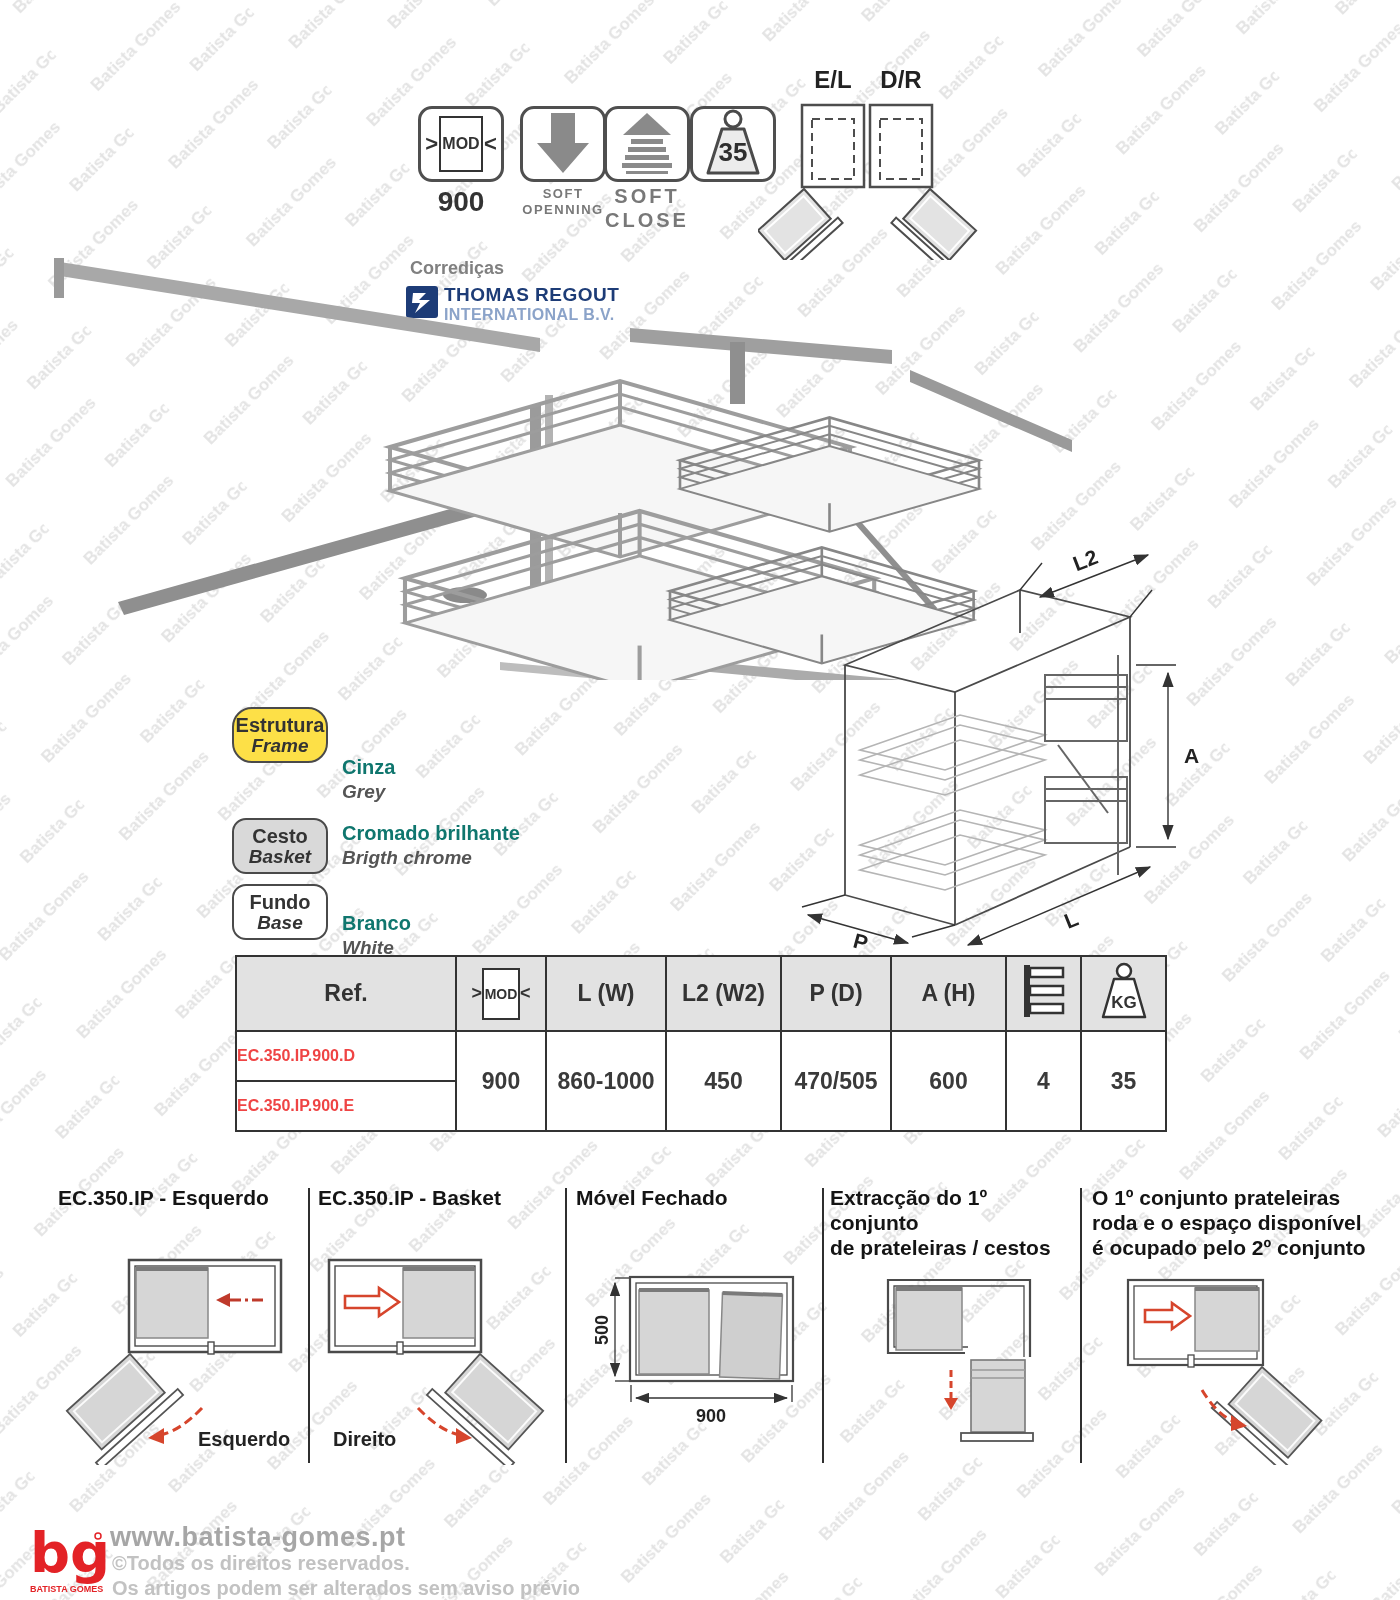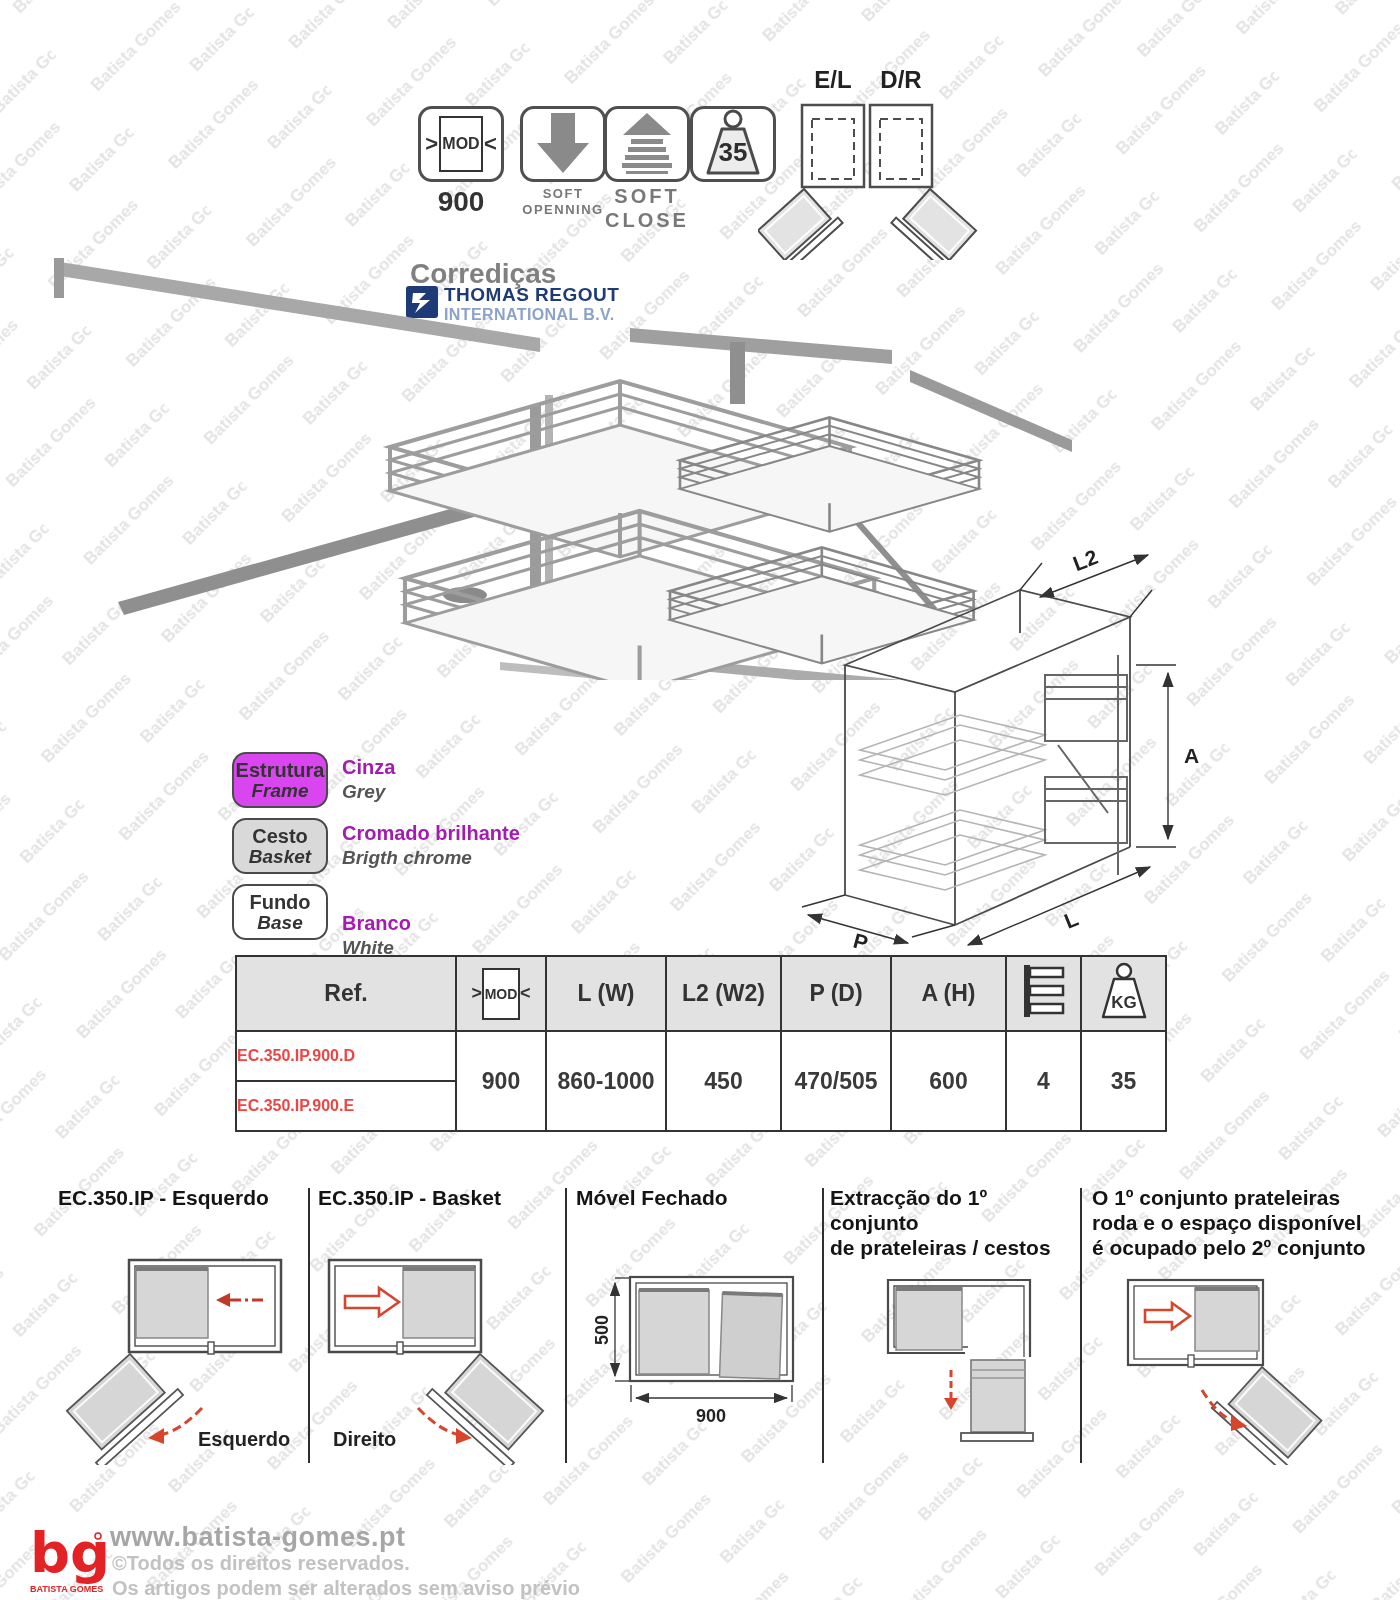--- a/index.html
+++ b/index.html
@@ -14,29 +14,29 @@
   .icbox{width:86px;height:76px;border:3px solid #4f4f4f;border-radius:14px;background:#fff;
          display:flex;align-items:center;justify-content:center;box-sizing:border-box;}
   .chev{font-size:22px;font-weight:bold;color:#333;}
   .modbox{width:40px;height:52px;border:2.5px solid #333;background:#fff;display:flex;align-items:center;
           justify-content:center;font-size:16px;font-weight:bold;color:#333;margin:0 1px;}
   .icval{font-size:28px;font-weight:bold;color:#333;text-align:center;}
   .iclabel{font-size:13px;font-weight:bold;letter-spacing:1.5px;color:#787878;text-align:center;line-height:1.25;}
   .iclabel2{font-size:20px;font-weight:bold;letter-spacing:3px;color:#787878;text-align:center;line-height:1.2;}
   .eldr{font-size:24px;font-weight:bold;color:#222;text-align:center;}
   
-  .corr-h{font-size:28px;font-weight:bold;color:#808080;}
+  .corr-h{font-size:18px;font-weight:bold;color:#808080;}
   .tr-name{font-size:19px;font-weight:bold;color:#1d3c77;letter-spacing:0.5px;line-height:1.1;}
   .tr-sub{font-size:16px;font-weight:bold;color:#8ba3c9;letter-spacing:0.4px;}
   
   .pill{width:96px;height:56px;border:2.5px solid #4a4a4a;border-radius:14px;display:flex;flex-direction:column;
         align-items:center;justify-content:center;box-sizing:border-box;line-height:1.05;}
   .pill .pt{font-size:20px;font-weight:bold;color:#333;}
   .pill .en{font-size:19px;font-weight:bold;font-style:italic;color:#333;}
-  .fin-val .pt{font-size:20px;font-weight:bold;color:#a21caf;line-height:1.3;}
+  .fin-val .pt{font-size:20px;font-weight:bold;color:#0f766e;line-height:1.3;}
   .fin-val .en{font-size:19px;font-weight:bold;font-style:italic;color:#555;line-height:1.3;}
   
   table.spec{border-collapse:collapse;table-layout:fixed;background:#fff;}
   table.spec th,table.spec td{border:2px solid #333;padding:0;font-family:"Liberation Sans",sans-serif;}
   table.spec th{background:#e2e2e2;font-size:23px;font-weight:bold;color:#333;}
   td.refcell{font-size:16px;font-weight:bold;text-align:left;padding-left:14px;color:#ef4444;background:#fff;}
   td.valcell{font-size:23px;font-weight:bold;text-align:center;color:#3a3a3a;background:#fff;}
   .modmini{display:flex;align-items:center;justify-content:center;}
   .modmini .c{font-size:18px;font-weight:bold;color:#333;}
   .modmini .b{width:34px;height:48px;border:2.5px solid #333;background:#fff;display:flex;align-items:center;
@@ -162,21 +162,21 @@
     <polygon points="880,120 1042,190 1042,202 880,132" fill="#9a9a9a"></polygon>
     <line x1="790" y1="230" x2="905" y2="360" stroke="#8f8f8f" stroke-width="6"></line>
 
     <use href="#basket" transform="translate(360,135)" stroke="#9d9d9d"></use>
     <use href="#basket" transform="translate(375,265) scale(1.02)" stroke="#9d9d9d"></use>
 
     <use href="#basket" transform="translate(650,170) scale(0.65)" stroke="#878787"></use>
     <use href="#basket" transform="translate(640,300) scale(0.66)" stroke="#878787"></use>
   </svg>
 
-  <div class="abs pill" style="left:232px;top:752px;background:#d946ef;">
+  <div class="abs pill" style="left:232px;top:707px;background:#fde047;border-radius:20px;">
     <span class="pt">Estrutura</span>
     <span class="en">Frame</span>
   </div>
   <div class="abs fin-val" style="left:342px;top:754px;">
     <div class="pt">Cinza</div>
     <div class="en">Grey</div>
   </div>
   <div class="abs pill" style="left:232px;top:818px;background:#d9d9d9;">
     <span class="pt">Cesto</span>
     <span class="en">Basket</span>

